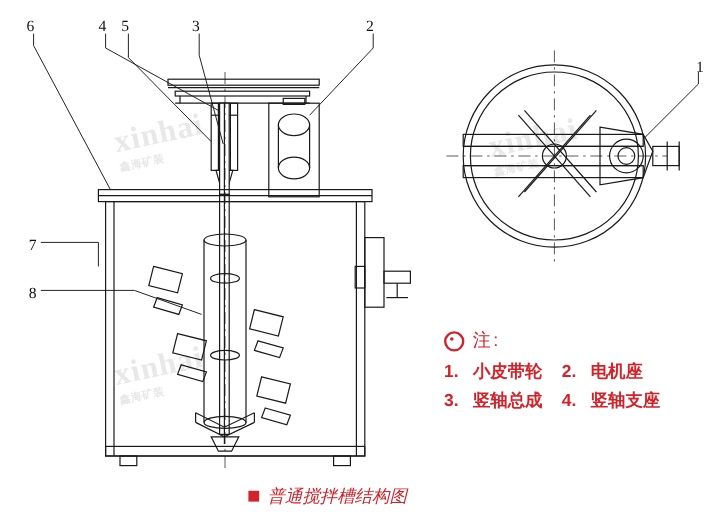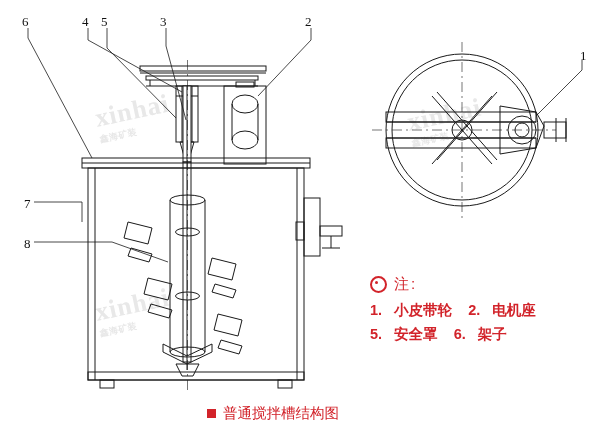--- a/index.html
+++ b/index.html
@@ -79,20 +79,21 @@
   .legend .lrow span { margin-right: 12px; }
   .caption {
     position: absolute;
     left: 0;
     top: 404px;
     width: 546px;
     text-align: center;
     color: #d2232a;
     font-size: 14.5px;
     font-family: "Liberation Sans", sans-serif;
+    font-style: italic;
   }
   .caption .sq {
     display: inline-block;
     width: 9px; height: 9px;
     background: #d2232a;
     margin-right: 7px;
     vertical-align: middle;
     position: relative;
     top: -1px;
   }
@@ -239,22 +240,22 @@
   <div class="legend">
     <div class="note-head">
       <span class="ring"></span>
       <span class="note-label">注:</span>
     </div>
     <div class="lrow">
       <span>1.</span><span>小皮带轮</span>
       <span>2.</span><span>电机座</span>
     </div>
     <div class="lrow">
-      <span>5.</span><span>安全罩</span>
-      <span>6.</span><span>架子</span>
+      <span>3.</span><span>竖轴总成</span>
+      <span>4.</span><span>竖轴支座</span>
     </div>
   </div>
 
   <div class="caption">
     <span class="sq"></span><span>普通搅拌槽结构图</span>
   </div>
 
 </div>
 
 </body></html>

